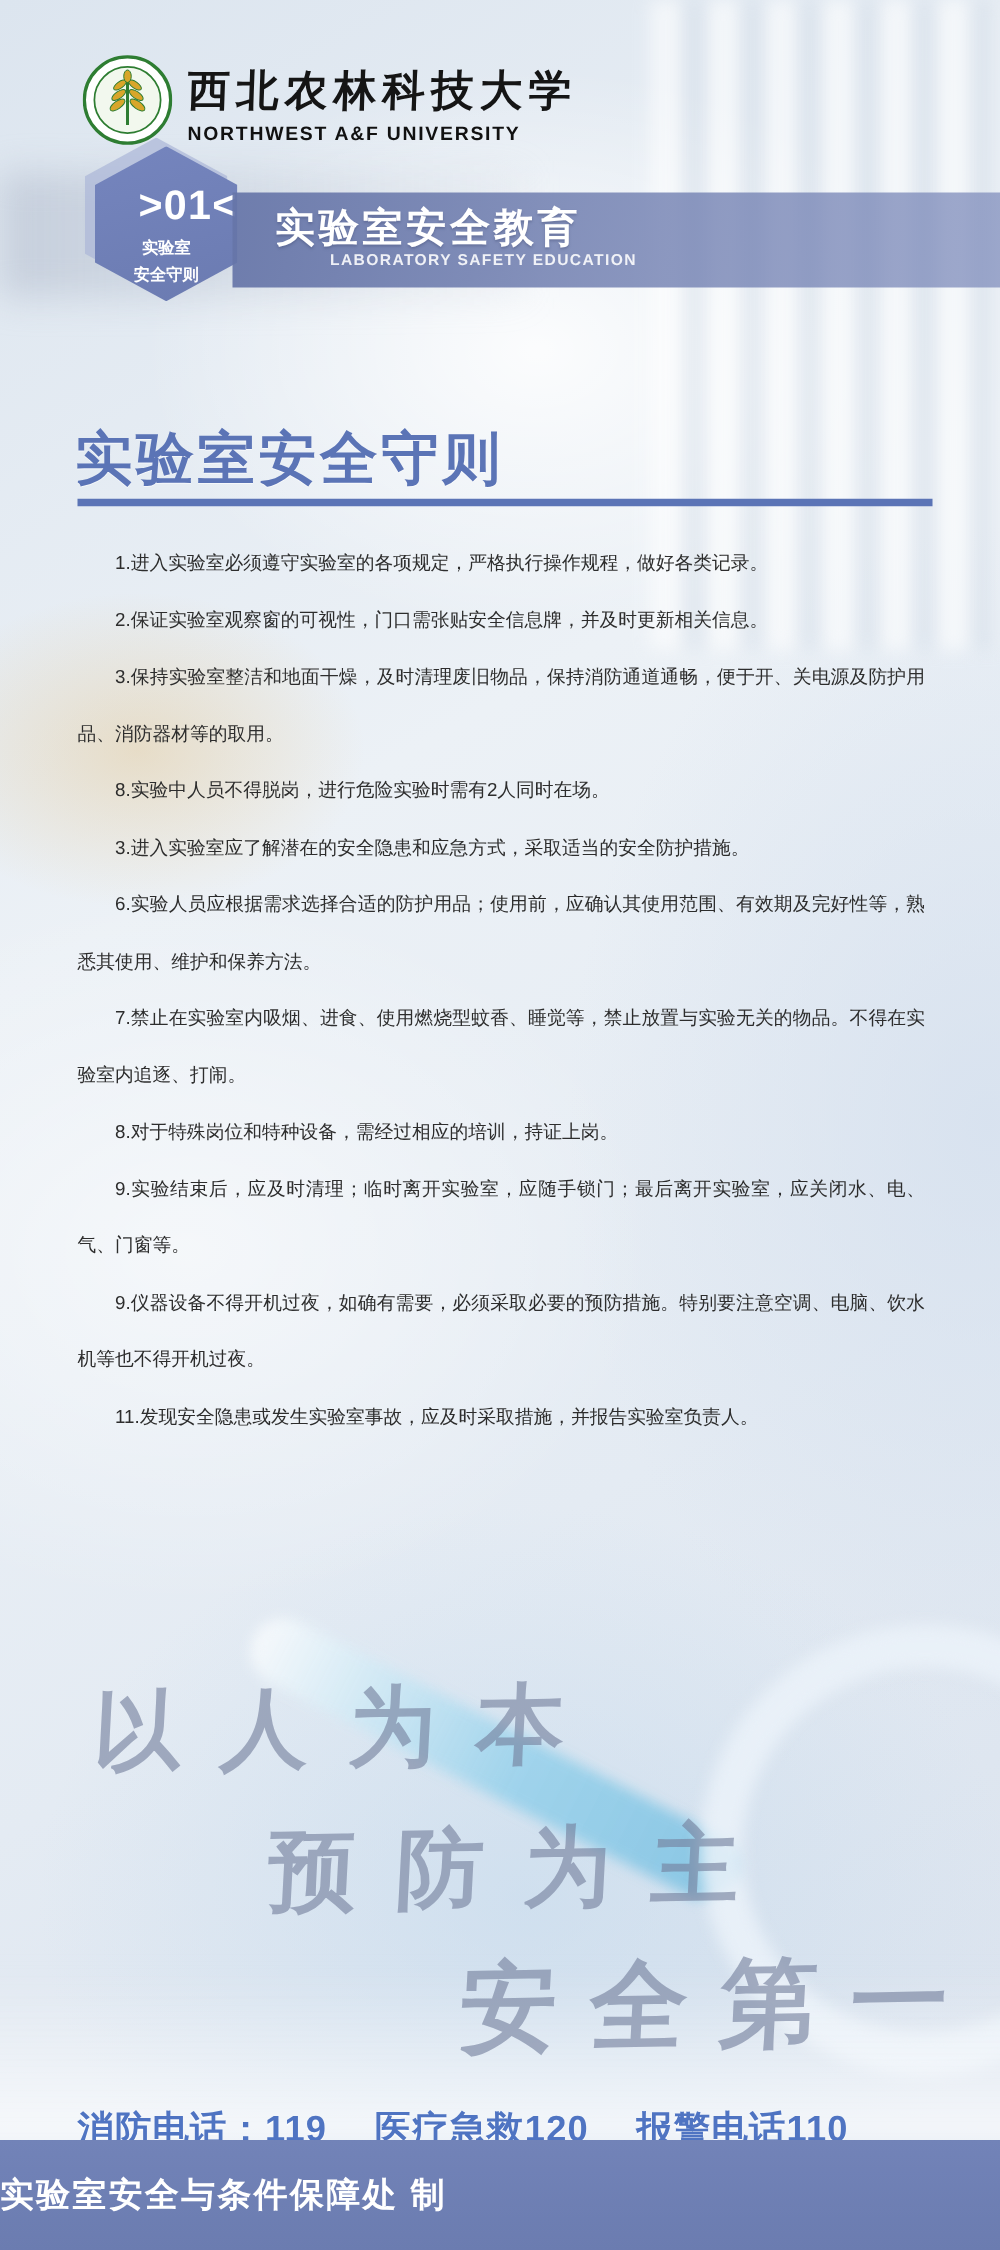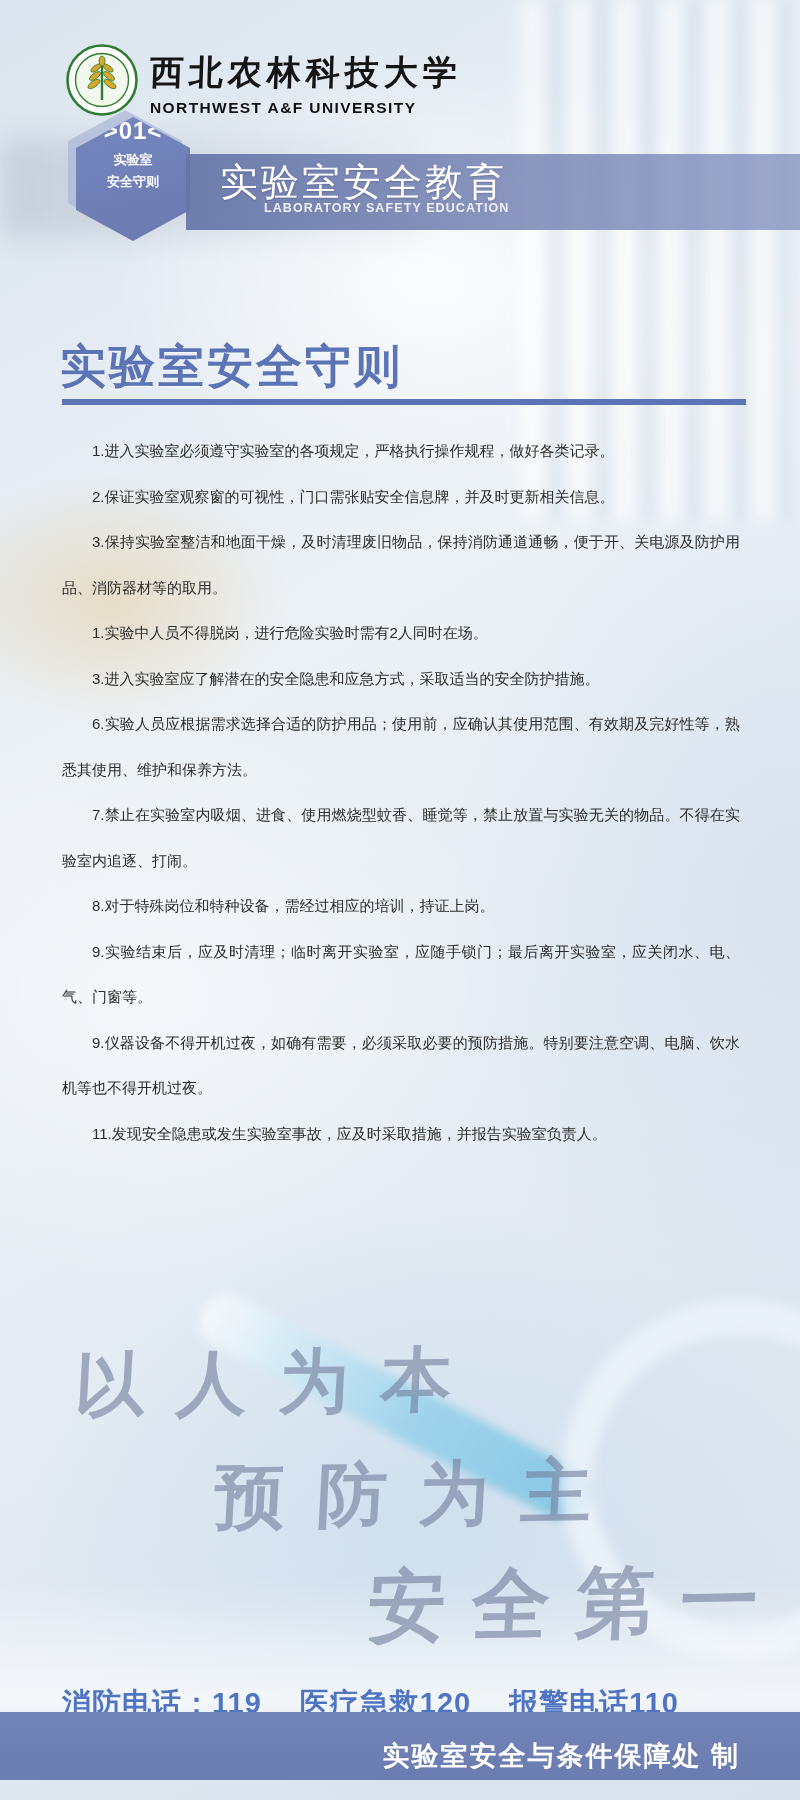--- a/index.html
+++ b/index.html
@@ -56,31 +56,31 @@
   }
 
   
   .hex, .hex-shadow {
     position:absolute; width:114px; height:124px;
     clip-path:polygon(50% 0, 100% 25%, 100% 75%, 50% 100%, 0 75%, 0 25%);
   }
   .hex-shadow { left:68px; top:110px; background:rgba(173,184,216,0.75); }
   .hex { left:76px; top:117px; background:linear-gradient(165deg,#7585be 0%, #6b7bb1 100%); text-align:center; }
   .hex-number {
-    font-size:24px; font-weight:900; color:#fff; letter-spacing:1px;
+    margin-top:28px; font-size:33px; font-weight:900; color:#fff; letter-spacing:1px;text-align:right;
   }
   .hex-label { font-size:13px; font-weight:700; color:#fff; line-height:22px; margin-top:4px; }
 
   
   .banner {
     position:absolute; left:186px; top:154px; width:614px; height:76px;
     background:linear-gradient(90deg, rgba(102,117,168,0.92), rgba(122,136,185,0.70));
     padding:9px 0 0 34px;
   }
-  .banner-cn { font-size:38px; font-weight:400; color:#fff; letter-spacing:3px; line-height:38px;
+  .banner-cn { font-size:32px; font-weight:700; color:#fff; letter-spacing:3px; line-height:38px;
     text-shadow:0 1px 2px rgba(60,70,110,0.35); }
   .banner-en { font-size:12.5px; font-weight:700; color:rgba(255,255,255,0.88); letter-spacing:1.1px;margin-left:44px; }
 
   
   .main-title {
     position:absolute; left:60px; top:336px;
     font-size:46px; font-weight:900; color:#5b74b6; letter-spacing:3px;
     text-shadow:0 1px 0 rgba(255,255,255,0.6);
   }
   .title-rule { position:absolute; left:62px; top:399px; width:684px; height:6px; background:#5b74b6; }
@@ -107,23 +107,23 @@
   
   .phones {
     position:absolute; left:62px; top:1684px; width:700px;
     display:flex; gap:38px; align-items:baseline;
   }
   .phones span { font-size:29px; font-weight:900; color:#4f74c2; letter-spacing:1px;
     text-shadow:0 1px 0 rgba(255,255,255,0.7); }
 
   
   .footer-bar {
-    position:absolute; left:0; top:1712px; width:800px; height:68px;
+    position:absolute; left:0; top:1712px; width:800px; height:88px;
     background:linear-gradient(180deg,#7283b8, #6b7cb0);
-    display:flex; justify-content:flex-end; align-items:flex-start;
+    display:flex; justify-content:flex-start; align-items:flex-start;
     padding:26px 60px 0 0;
   }
   .footer-text { font-size:27px; font-weight:800; color:#fff; letter-spacing:2px; }
 </style>
 </head>
 <body>
 
 <div class="poster">
 
   <div class="bg-shape bg-tubes"></div>
@@ -167,21 +167,21 @@
     <div class="banner-en">LABORATORY SAFETY EDUCATION</div>
   </div>
 
   <div class="main-title">实验室安全守则</div>
   <div class="title-rule"></div>
 
   <div class="rules">
       <p>1.进入实验室必须遵守实验室的各项规定，严格执行操作规程，做好各类记录。</p>
       <p>2.保证实验室观察窗的可视性，门口需张贴安全信息牌，并及时更新相关信息。</p>
       <p>3.保持实验室整洁和地面干燥，及时清理废旧物品，保持消防通道通畅，便于开、关电源及防护用品、消防器材等的取用。</p>
-      <p>1.实验中人员不得脱岗，进行危险实验时需有2人同时在场。</p>
+      <p>8.实验中人员不得脱岗，进行危险实验时需有2人同时在场。</p>
       <p>3.进入实验室应了解潜在的安全隐患和应急方式，采取适当的安全防护措施。</p>
       <p>6.实验人员应根据需求选择合适的防护用品；使用前，应确认其使用范围、有效期及完好性等，熟悉其使用、维护和保养方法。</p>
       <p>7.禁止在实验室内吸烟、进食、使用燃烧型蚊香、睡觉等，禁止放置与实验无关的物品。不得在实验室内追逐、打闹。</p>
       <p>8.对于特殊岗位和特种设备，需经过相应的培训，持证上岗。</p>
       <p>9.实验结束后，应及时清理；临时离开实验室，应随手锁门；最后离开实验室，应关闭水、电、气、门窗等。</p>
       <p>9.仪器设备不得开机过夜，如确有需要，必须采取必要的预防措施。特别要注意空调、电脑、饮水机等也不得开机过夜。</p>
       <p>11.发现安全隐患或发生实验室事故，应及时采取措施，并报告实验室负责人。</p>
     </div>
 
   <div class="slogan slogan-1">以人为本</div>

